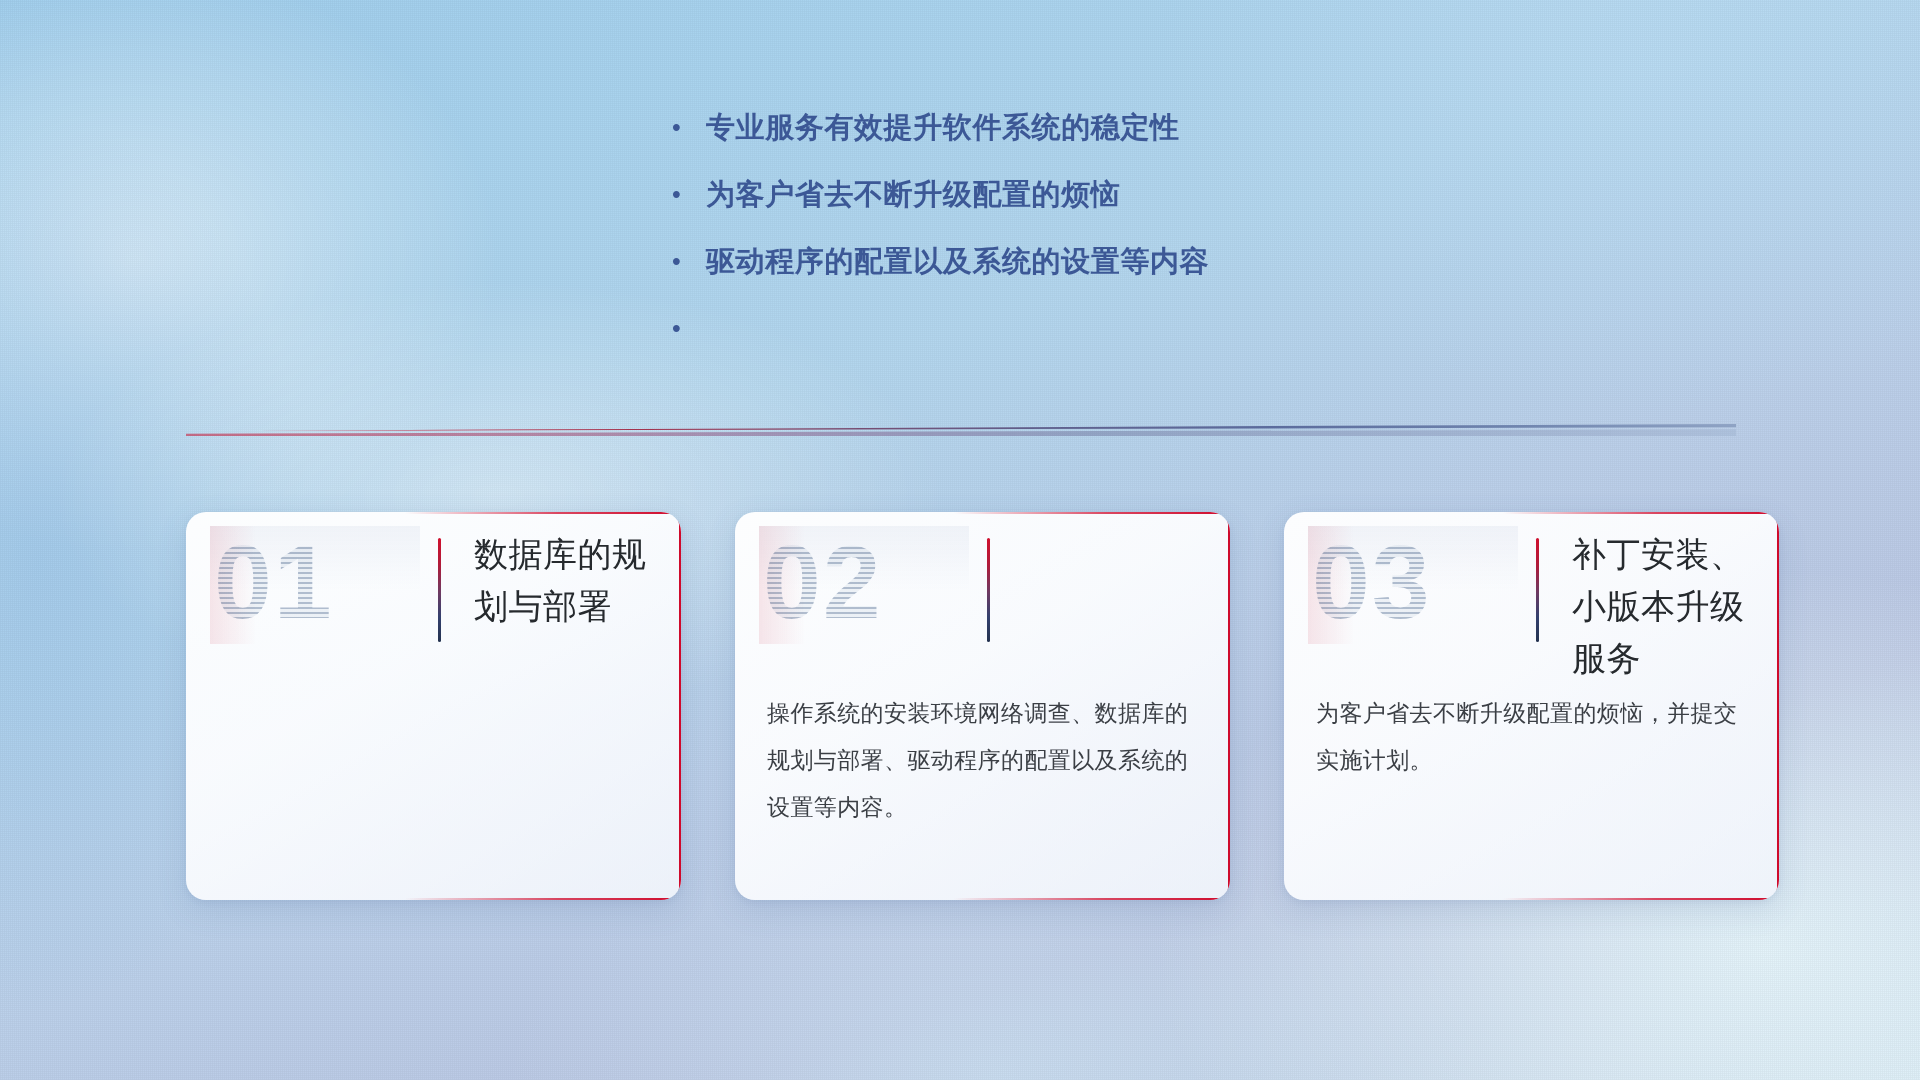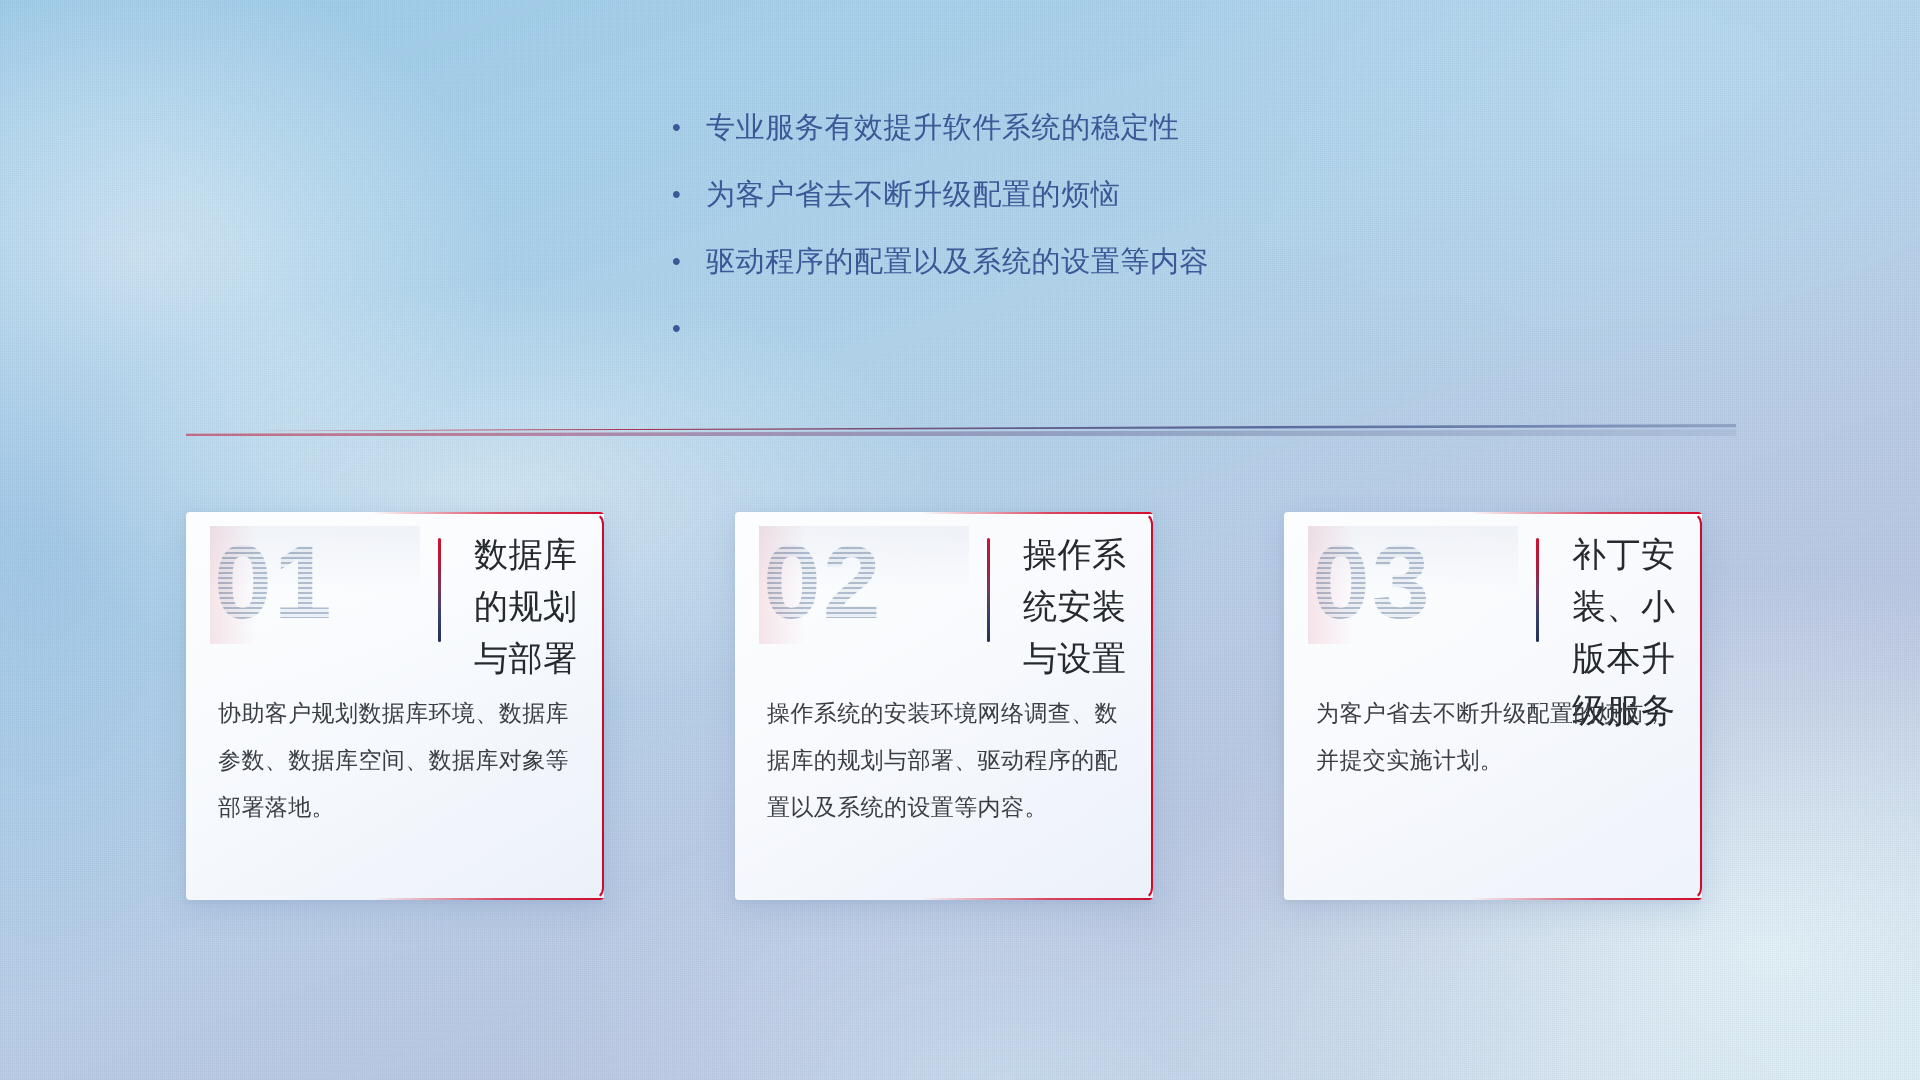--- a/index.html
+++ b/index.html
@@ -42,21 +42,21 @@
   .bullets{
     position:absolute;left:672px;top:108px;width:760px;
   }
   .bullet-row{
     display:flex;align-items:flex-start;margin-bottom:29px;
   }
   .bullet-dot{
     width:34px;flex:0 0 34px;color:#3c5896;font-size:25px;line-height:38px;text-align:left;
   }
   .bullet-text{
-    color:#3c5896;font-size:29px;line-height:38px;letter-spacing:.6px;font-weight:400;
+    color:#3c5896;font-size:29px;line-height:38px;letter-spacing:.6px;font-weight:700;
     white-space:nowrap;
   }
 
   
   .divider{
     position:absolute;left:186px;top:424px;width:1550px;height:13px;
     pointer-events:none;
   }
   .divider-top{
     position:absolute;left:0;top:0;width:100%;height:7px;
@@ -68,22 +68,22 @@
     background:linear-gradient(90deg,rgba(200,16,46,.55) 0%,rgba(130,60,110,.45) 35%,rgba(95,95,140,.40) 58%,rgba(150,170,200,.35) 100%);
     clip-path:polygon(0 72%, 100% 16%, 100% 100%, 0 100%);
     filter:blur(.4px);
   }
 
   
   .cards{
     position:absolute;left:0;top:512px;width:1920px;height:400px;
   }
   .card{
-    position:absolute;top:0;width:418px;height:388px;
-    border-radius:4px;
+    position:absolute;top:0;width:495px;height:388px;
+    border-radius:20px;
     background:linear-gradient(150deg, rgba(255,255,255,.96) 0%, rgba(252,253,255,.95) 40%, rgba(240,244,251,.93) 100%);
     box-shadow:0 10px 30px rgba(80,110,160,.16), 0 2px 6px rgba(80,110,160,.10);
     overflow:hidden;
   }
   .card-accent{
     position:absolute;inset:0;border-radius:12px;
     pointer-events:none;
     border-right:2.5px solid #cf0a2c;
     border-top:2.5px solid transparent;
     border-bottom:2.5px solid transparent;
@@ -190,31 +190,29 @@
 
   <div class="card card1">
     <div class="card-accent"></div>
     <div class="card-head">
       <div class="ghost-num-shadow">01</div>
       <div class="ghost-num">01</div>
       <div class="ghost-tint"></div>
       <div class="vbar"></div>
       <div class="card-title">数据库的规划与部署</div>
     </div>
-    <div class="card-body">协助客户规划数据库环境、数据库参数、数据库空间、数据库对象等部署落地。</div>
   </div>
 
   <div class="card card2">
     <div class="card-accent"></div>
     <div class="card-head">
       <div class="ghost-num-shadow">02</div>
       <div class="ghost-num">02</div>
       <div class="ghost-tint"></div>
       <div class="vbar"></div>
-      <div class="card-title">操作系统安装与设置</div>
     </div>
     <div class="card-body">操作系统的安装环境网络调查、数据库的规划与部署、驱动程序的配置以及系统的设置等内容。</div>
   </div>
 
   <div class="card card3">
     <div class="card-accent"></div>
     <div class="card-head">
       <div class="ghost-num-shadow">03</div>
       <div class="ghost-num">03</div>
       <div class="ghost-tint"></div>

